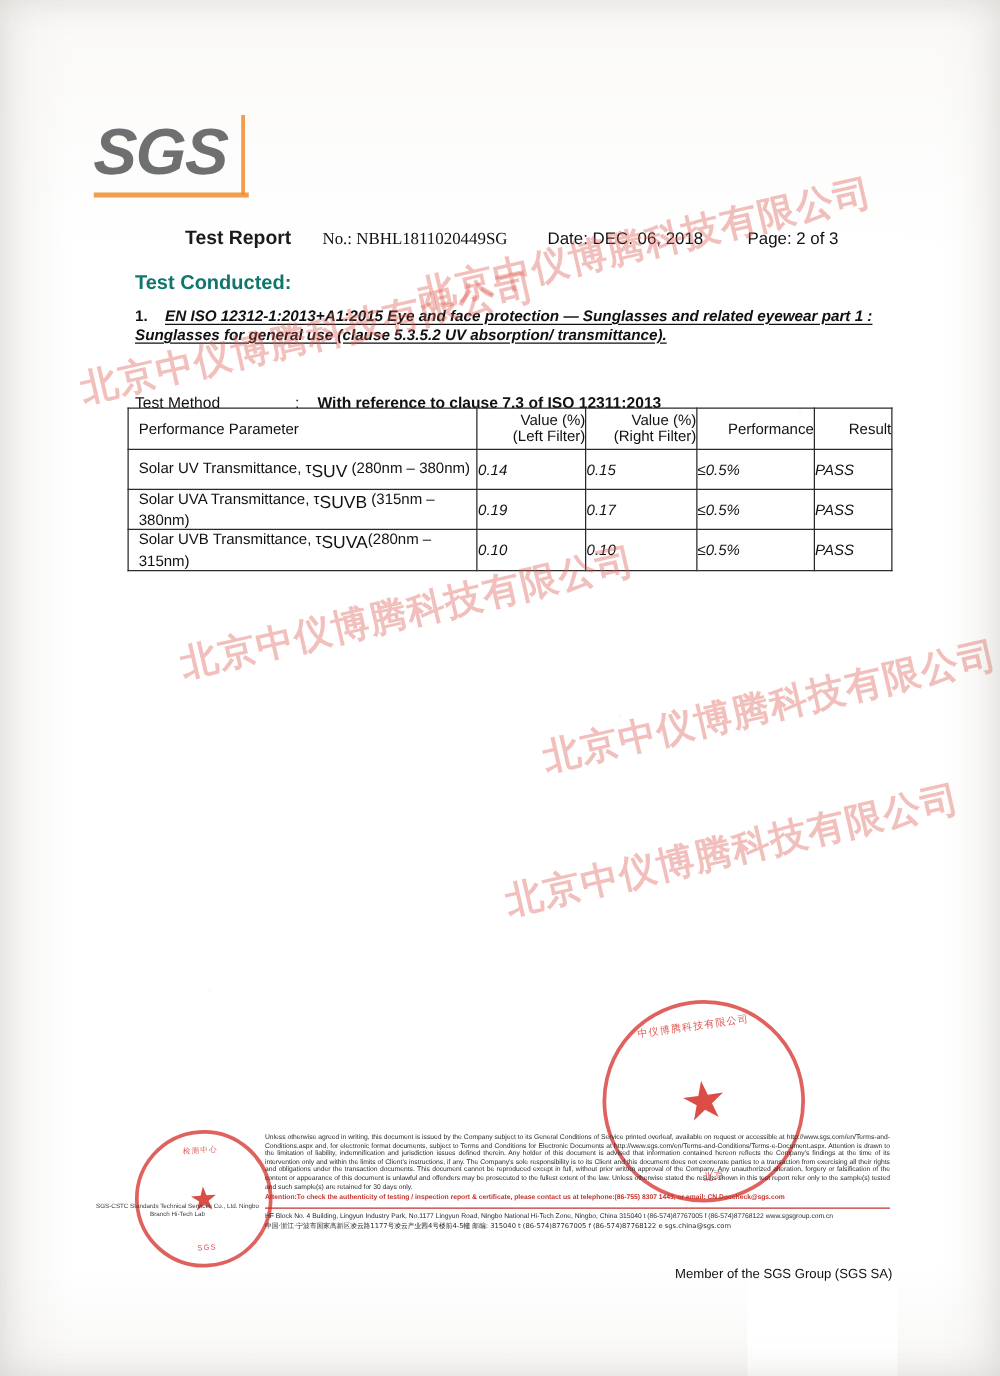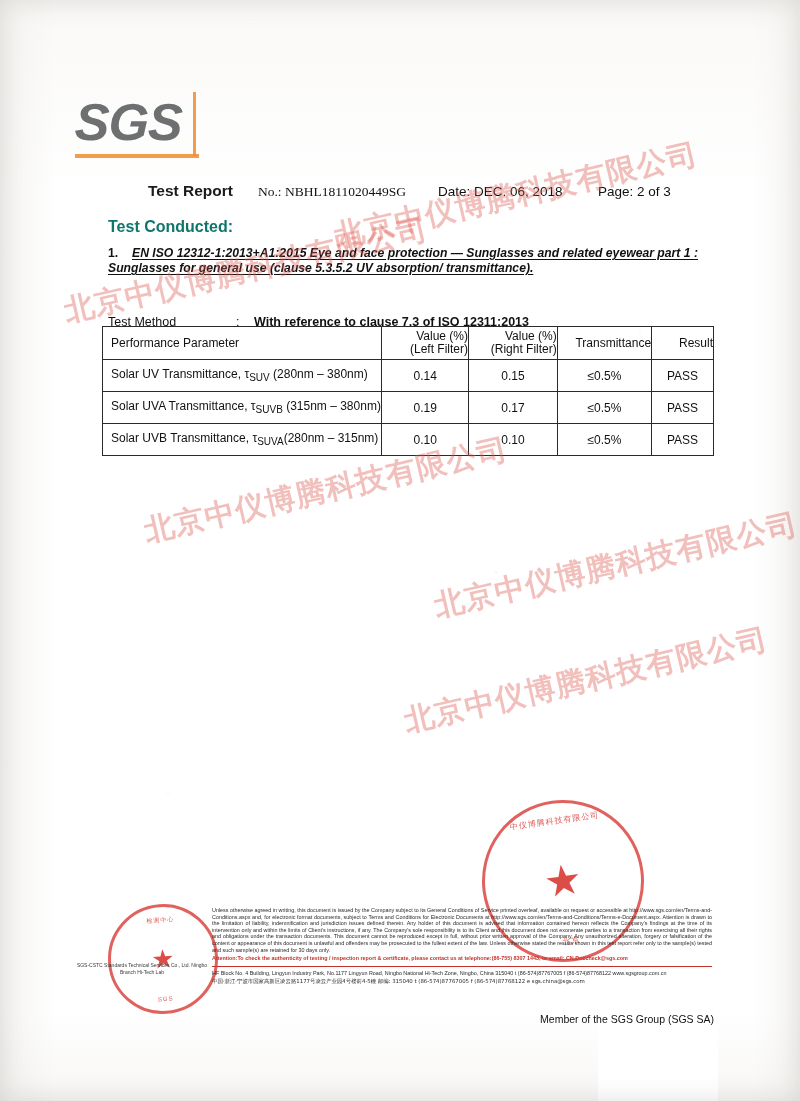--- a/index.html
+++ b/index.html
@@ -154,23 +154,23 @@
     text-align: left;
     padding-left: 8px;
   }
   table.results td {
     height: 31px;
   }
   table.results td.param {
     text-align: left;
     padding-left: 8px;
   }
-  table.results td.c { text-align: center; }
+  table.results td.c { text-align: left; font-style: italic; }
   .sub {
-    font-size: 10px;
+    font-size: 14px;
     vertical-align: sub;
   }
   .le::before { content: "\2264"; }
 
   
   .stamp {
     position: absolute;
     border-radius: 50%;
     border: 3px solid rgba(214, 46, 40, 0.75);
     color: rgba(214, 46, 40, 0.8);
@@ -330,21 +330,21 @@
       <tr>
         <th class="left-head" style="width:278px">Performance Parameter</th>
         <th style="width:88px">
           <span>Value (%)</span><br>
           <span>(Left Filter)</span>
         </th>
         <th style="width:90px">
           <span>Value (%)</span><br>
           <span>(Right Filter)</span>
         </th>
-        <th style="width:94px">Transmittance</th>
+        <th style="width:94px">Performance</th>
         <th style="width:62px">Result</th>
       </tr>
     </thead>
     <tbody>
       <tr>
         <td class="param"><span>Solar UV Transmittance, </span><span>τ</span><span class="sub">SUV</span><span> (280nm – 380nm)</span></td>
         <td class="c">0.14</td>
         <td class="c">0.15</td>
         <td class="c"><span class="le"></span><span>0.5%</span></td>
         <td class="c">PASS</td>

